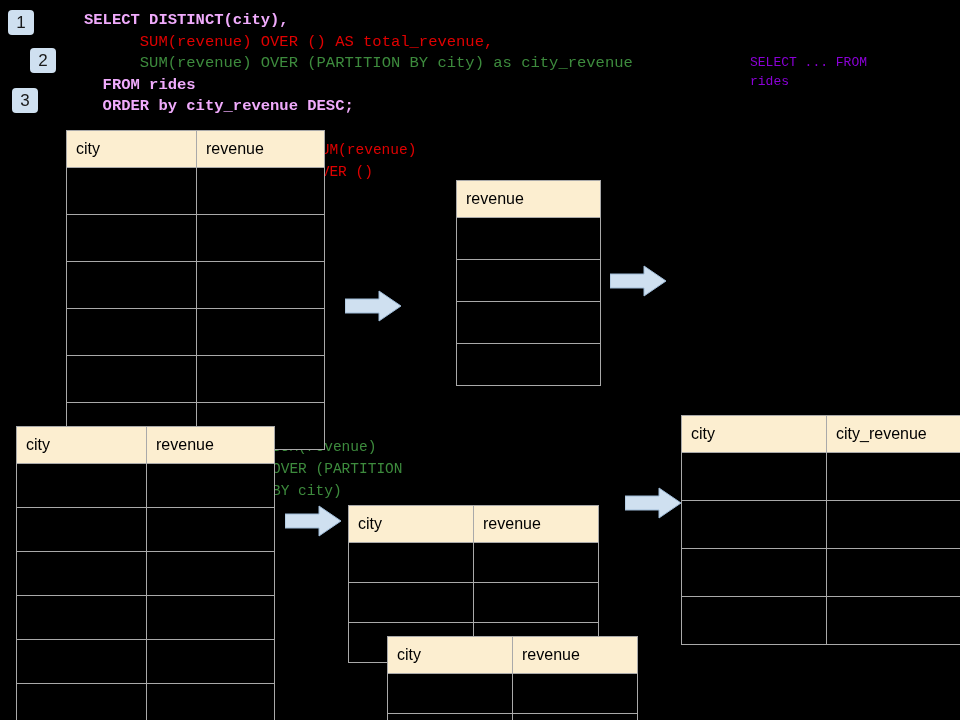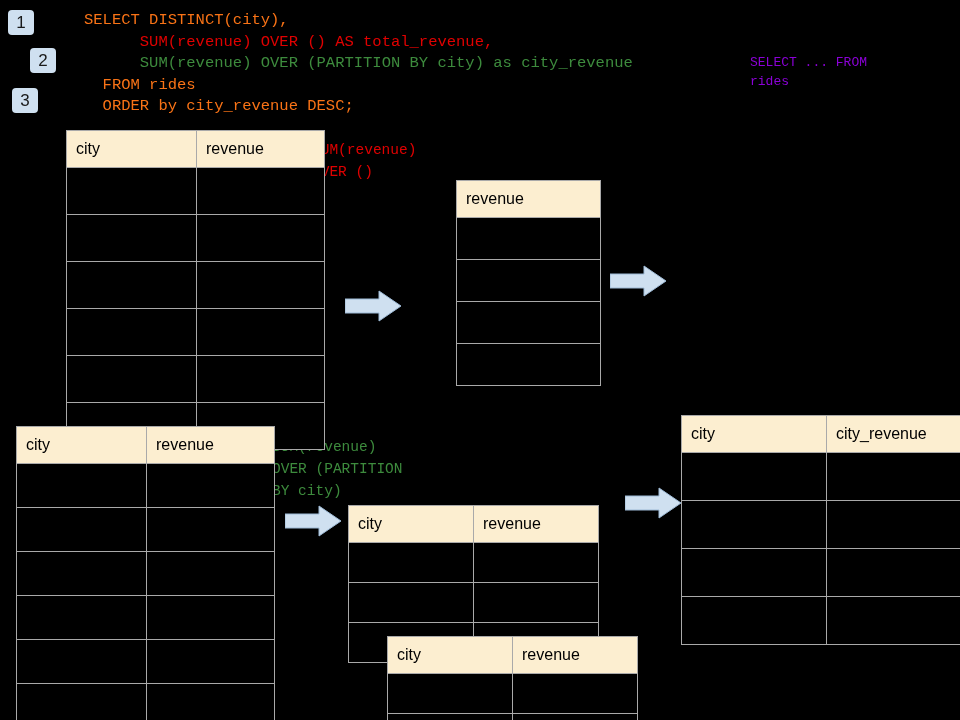--- a/index.html
+++ b/index.html
@@ -36,21 +36,21 @@
     position: absolute;
     left: 84px;
     top: 10px;
     font-family: "Liberation Mono", monospace;
     font-size: 15.5px;
     line-height: 21.5px;
     white-space: pre;
     letter-spacing: 0px;
   }
   .sql-line { display: block; }
-  .c-purple { color: #f97316; }
+  .c-purple { color: #f0abfc; font-weight: bold; }
   .c-red    { color: #e00000; }
   .c-green  { color: #3d8b3d; }
 
   .side-note {
     position: absolute;
     left: 750px;
     top: 53px;
     font-family: "Liberation Mono", monospace;
     font-size: 13px;
     line-height: 19px;

